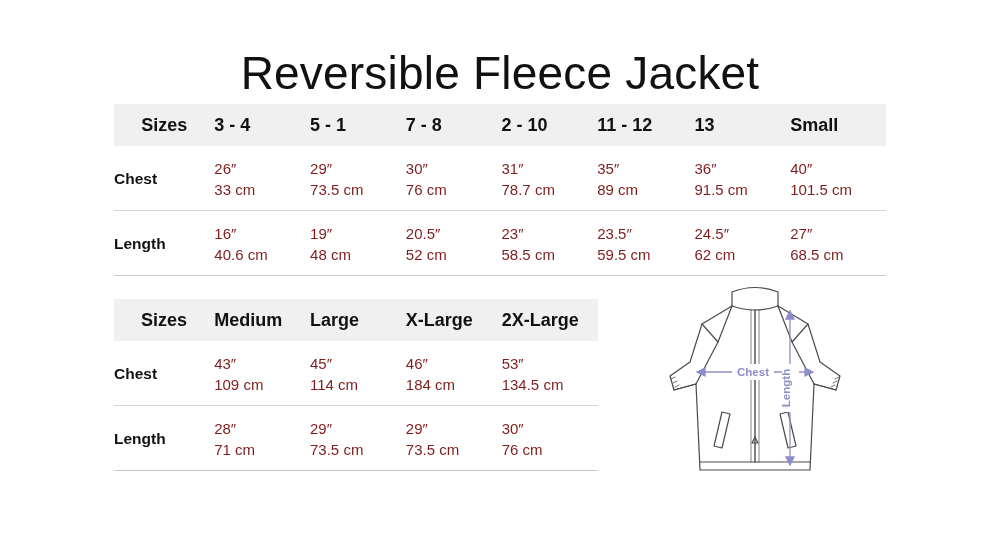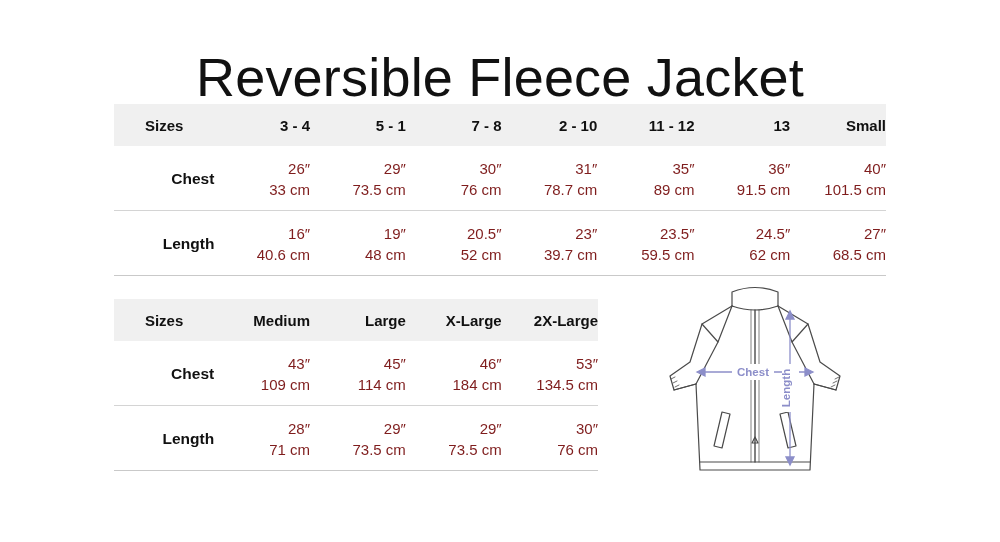--- a/index.html
+++ b/index.html
@@ -17,21 +17,21 @@
   }
 
   .page {
     width: 1000px;
     height: 542px;
     position: relative;
   }
 
   .title {
     text-align: center;
-    font-size: 54px;
+    font-size: 46px;
     font-weight: 400;
     letter-spacing: 0.2px;
     color: #111;
     margin: 0;
     padding-top: 48px;
     line-height: 1.1;
     font-family: "Liberation Sans", sans-serif;
   }
 
   
@@ -52,30 +52,30 @@
     border-collapse: collapse;
     width: 100%;
     table-layout: fixed;
   }
 
   thead tr {
     background: #f0f0f0;
   }
 
   th, td {
-    text-align: right;
+    text-align: left;
     font-size: 15px;
     font-weight: 400;
     padding: 0;
     vertical-align: middle;
   }
 
   thead th {
     font-weight: bold;
-    font-size: 15px;
+    font-size: 18px;
     height: 42px;
     color: #111;
   }
 
   thead th.rowlabel {
     text-align: center;
   }
 
   tbody tr {
     border-bottom: 1px solid #d4d4d4;
@@ -192,21 +192,21 @@
           <td>
             <span class="meas inch">19″</span>
             <span class="meas cm">48 cm</span>
           </td>
           <td>
             <span class="meas inch">20.5″</span>
             <span class="meas cm">52 cm</span>
           </td>
           <td>
             <span class="meas inch">23″</span>
-            <span class="meas cm">39.7 cm</span>
+            <span class="meas cm">58.5 cm</span>
           </td>
           <td>
             <span class="meas inch">23.5″</span>
             <span class="meas cm">59.5 cm</span>
           </td>
           <td>
             <span class="meas inch">24.5″</span>
             <span class="meas cm">62 cm</span>
           </td>
           <td>

